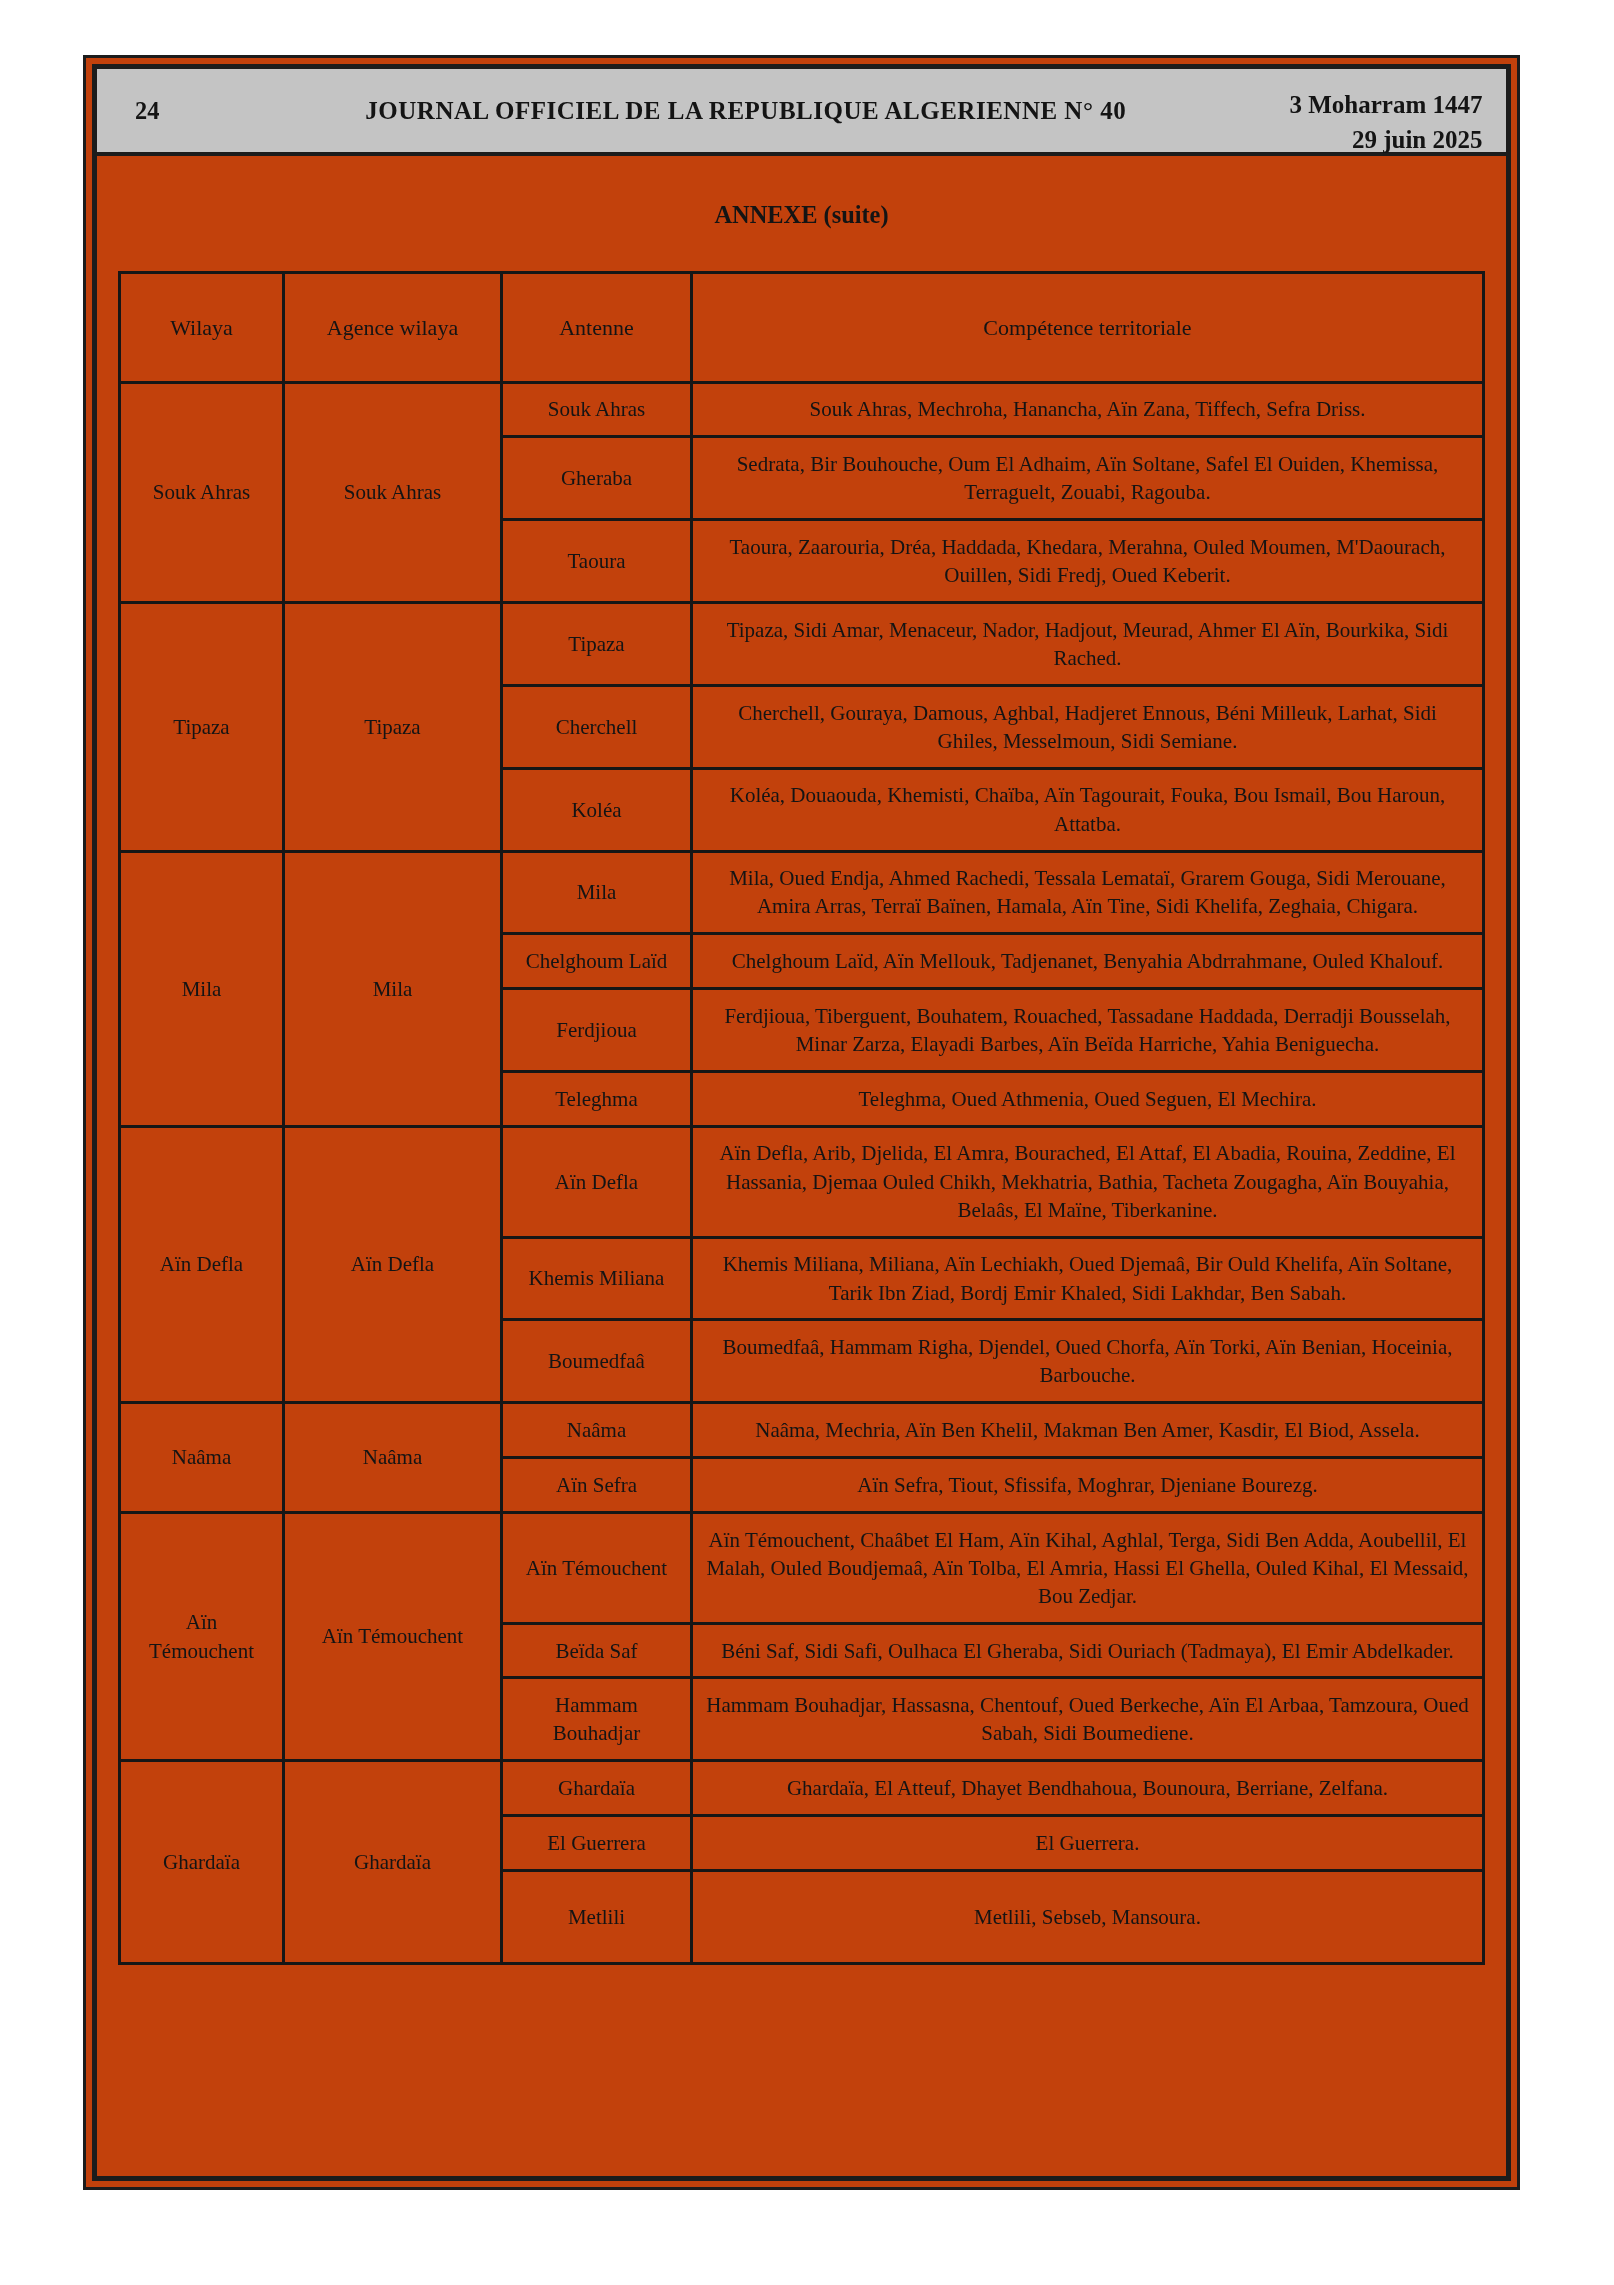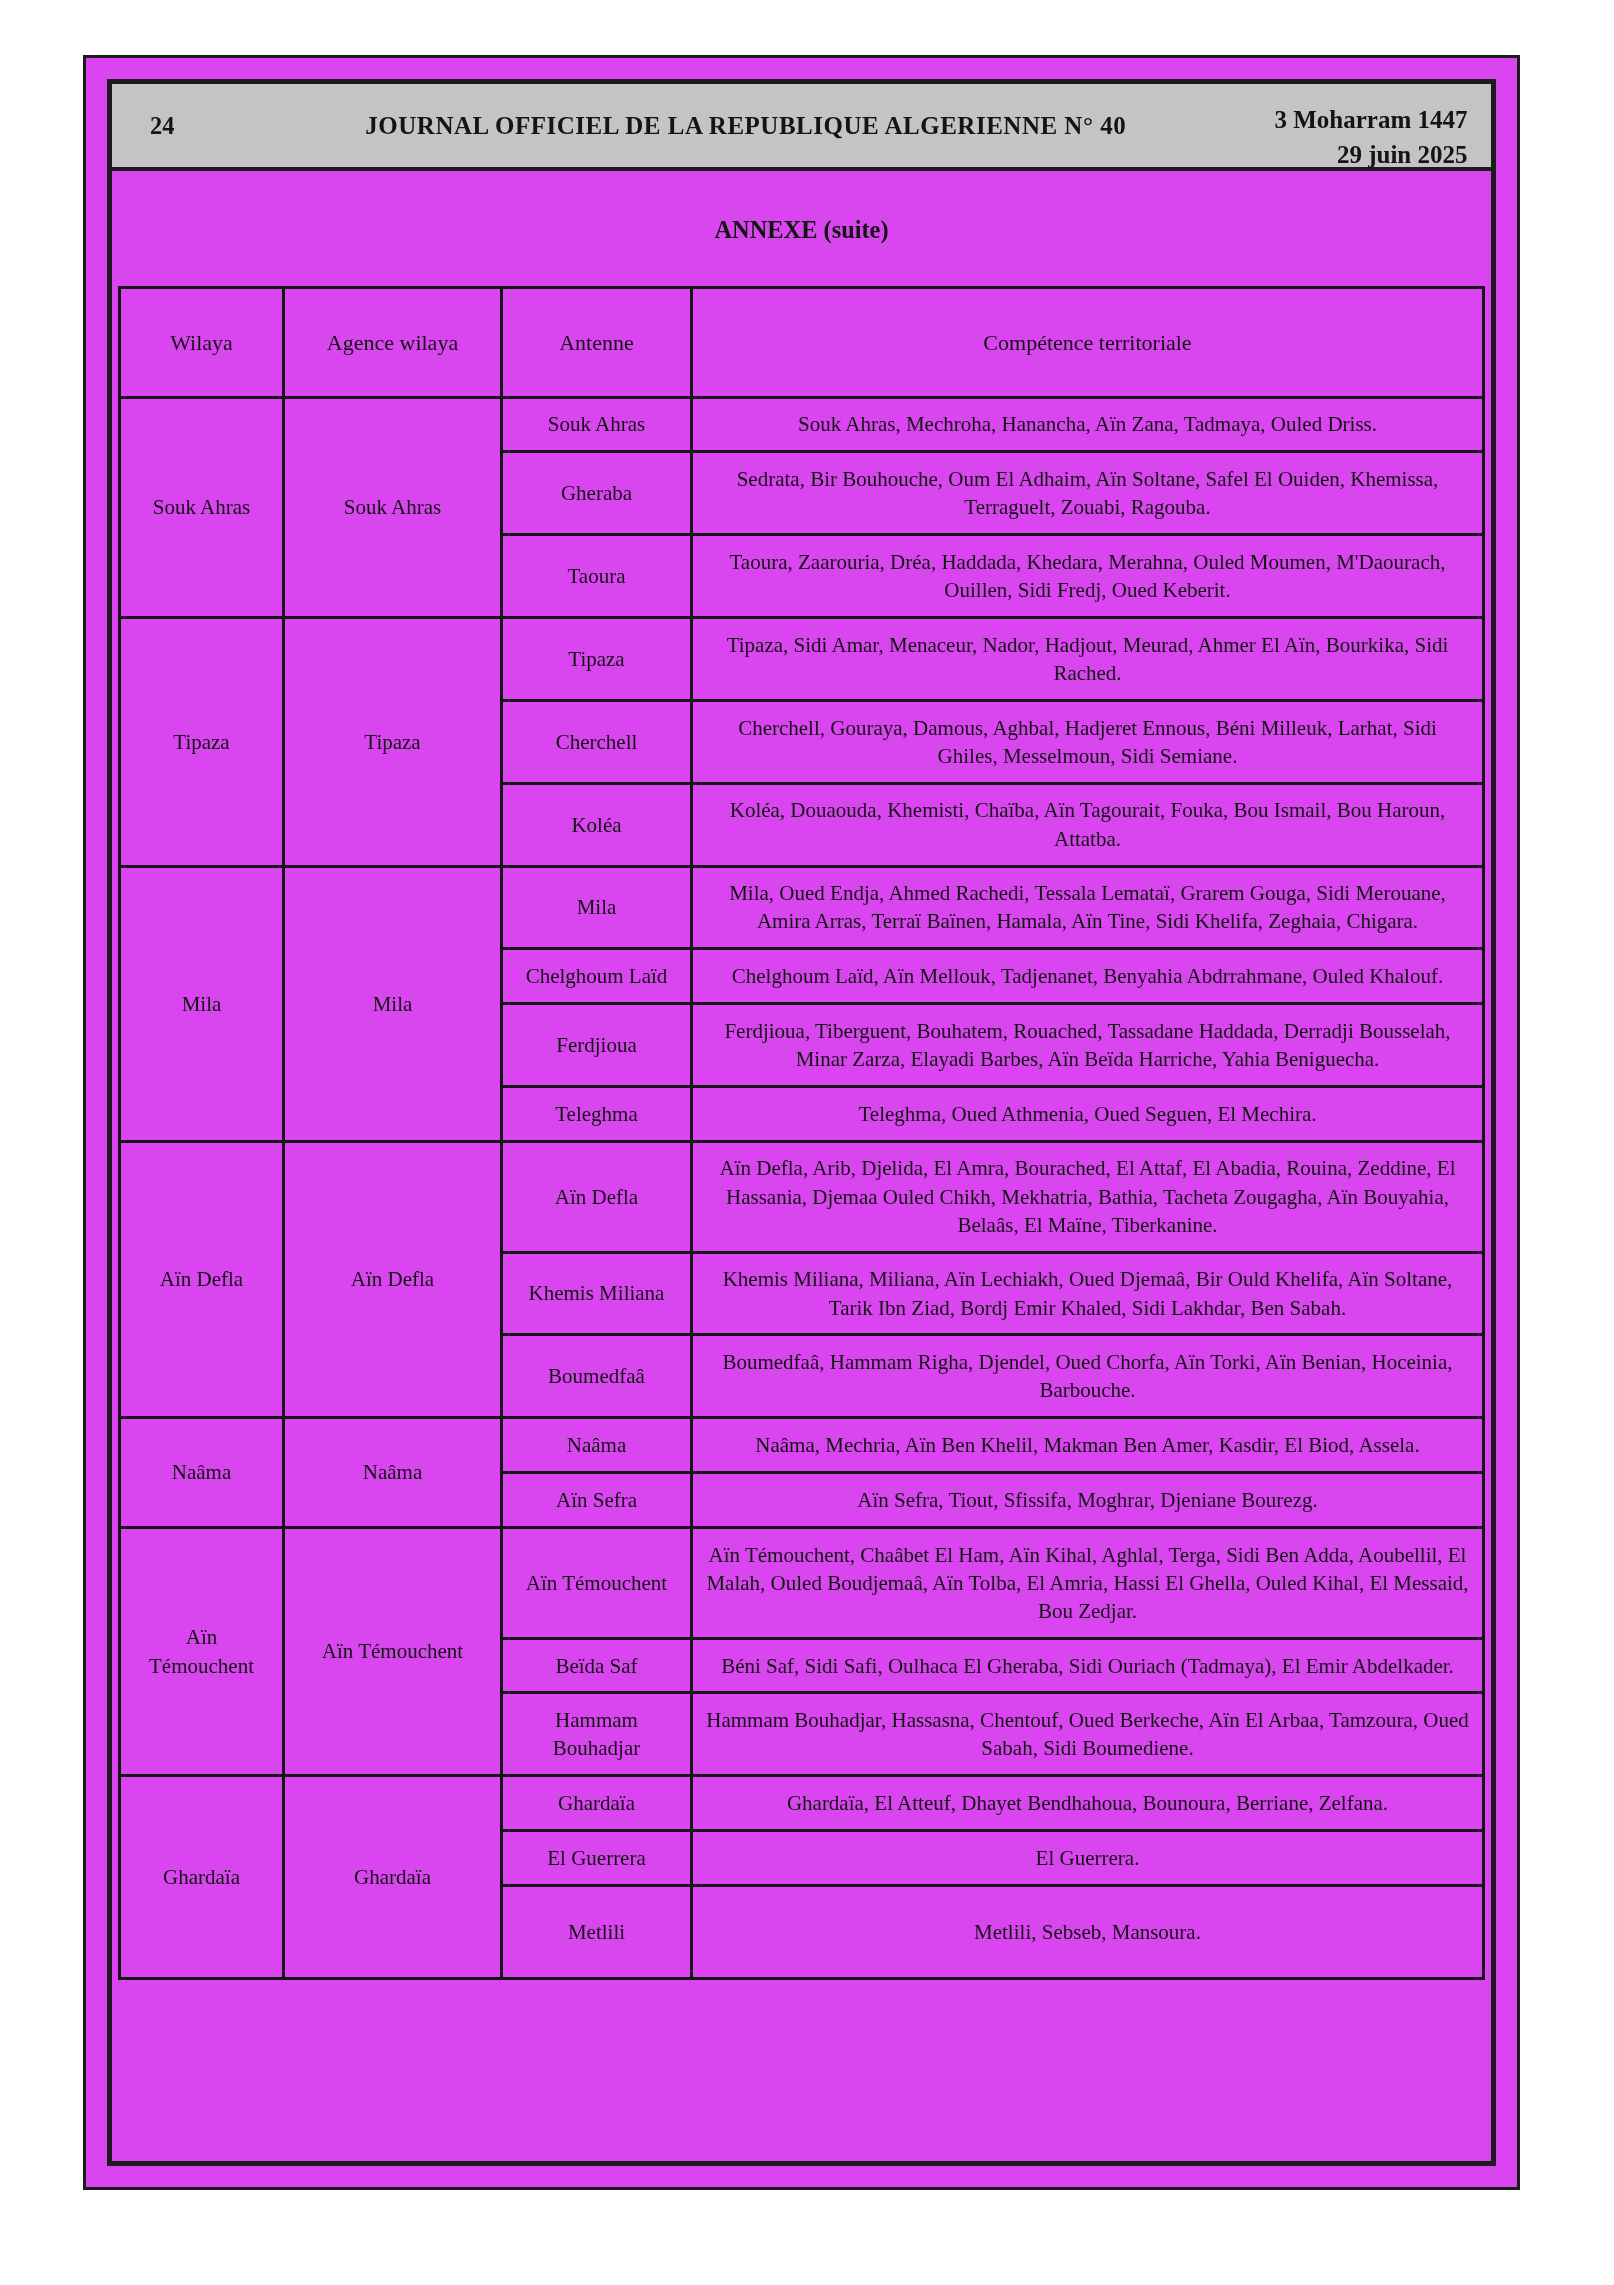--- a/index.html
+++ b/index.html
@@ -16,22 +16,22 @@
     color: #141414;
   }
   .frame-outer {
     position: absolute;
     left: 83px;
     top: 55px;
     width: 1437px;
     height: 2135px;
     box-sizing: border-box;
     border: 3.6px solid #1c1c1c;
-    padding: 21px;
-    background: #d946ef;
+    padding: 6px;
+    background: #c2410c;
   }
   .frame-inner {
     width: 100%;
     height: 100%;
     box-sizing: border-box;
     border: 5.4px solid #1c1c1c;
     overflow: hidden;
   }
   .masthead {
     height: 87px;
@@ -126,21 +126,21 @@
           <th>Agence wilaya</th>
           <th>Antenne</th>
           <th>Compétence territoriale</th>
         </tr>
       </thead>
       <tbody id="table-body">
           <tr>
             <td rowspan="3">Souk Ahras</td>
             <td rowspan="3">Souk Ahras</td>
             <td>Souk Ahras</td>
-            <td class="competence-cell">Souk Ahras, Mechroha, Hanancha, Aïn Zana, Tadmaya, Ouled Driss.</td>
+            <td class="competence-cell">Souk Ahras, Mechroha, Hanancha, Aïn Zana, Tiffech, Sefra Driss.</td>
           </tr>
           <tr>
             <td>Gheraba</td>
             <td class="competence-cell">Sedrata, Bir Bouhouche, Oum El Adhaim, Aïn Soltane, Safel El Ouiden, Khemissa, Terraguelt, Zouabi, Ragouba.</td>
           </tr>
           <tr>
             <td>Taoura</td>
             <td class="competence-cell">Taoura, Zaarouria, Dréa, Haddada, Khedara, Merahna, Ouled Moumen, M'Daourach, Ouillen, Sidi Fredj, Oued Keberit.</td>
           </tr>
           <tr>

